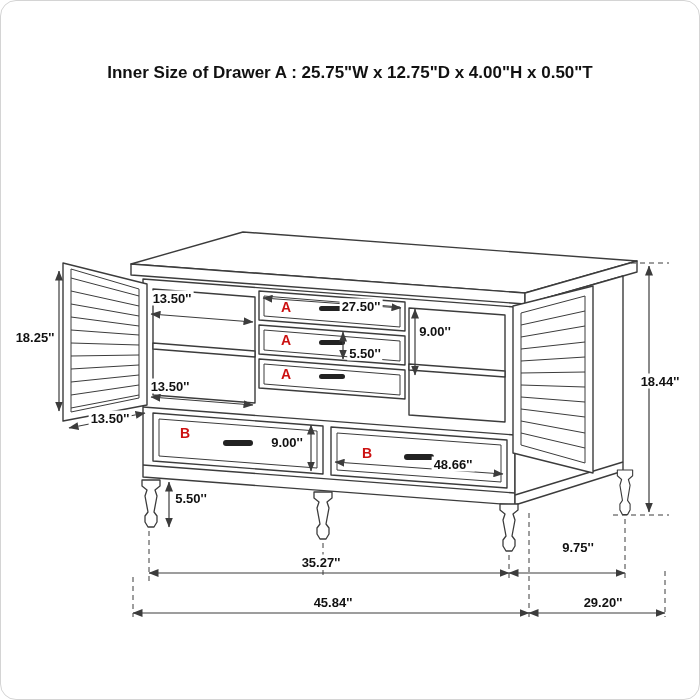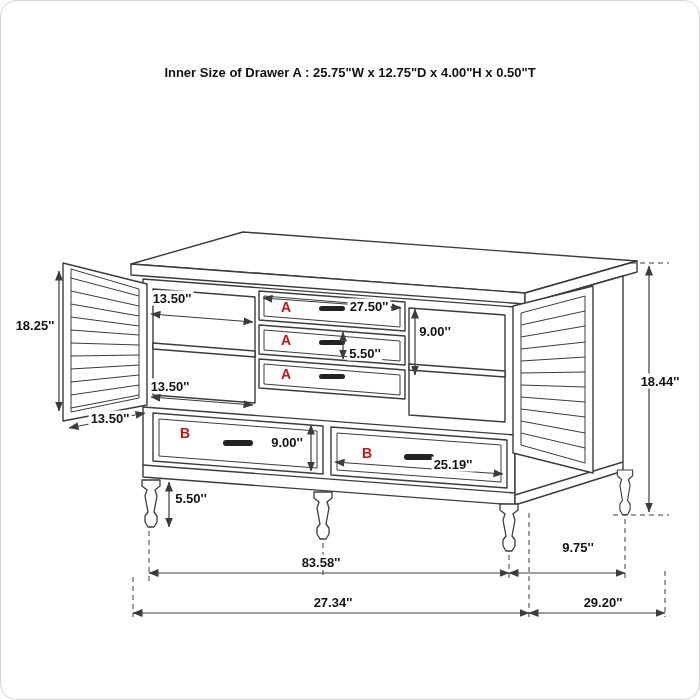--- a/index.html
+++ b/index.html
@@ -5,21 +5,21 @@
   html,body{margin:0;padding:0;background:#fff}
   .canvas{
     position:relative;width:700px;height:700px;box-sizing:border-box;
     background:var(--background-color,#fff);
     border:1px solid var(--border-color,#d4d4d4);
     border-radius:16px;overflow:hidden;
     font-family:"Liberation Sans",sans-serif;
   }
   .header{
     position:absolute;top:62px;left:0;width:100%;text-align:center;
-    font-weight:bold;font-size:13px;line-height:20px;
+    font-weight:bold;font-size:17px;line-height:20px;
     color:var(--dimension-text-color,#111);
   }
   svg.drawing{position:absolute;left:0;top:0;color:var(--line-color,#3c3c3c)}
   .handle{fill:var(--handle-color,#222)}
   .dim{
     position:absolute;transform:translate(-50%,-50%);
     background:var(--background-color,#fff);padding:0 2px;white-space:nowrap;
     font-weight:bold;font-size:13px;color:var(--dimension-text-color,#111);
   }
   .letter{
@@ -120,33 +120,33 @@
       <line x1="168" y1="481" x2="168" y2="526"></line>
       <line x1="648" y1="265" x2="648" y2="511"></line>
       <line x1="148" y1="572" x2="508" y2="572"></line>
       <line x1="508" y1="572" x2="624" y2="572"></line>
       <line x1="132" y1="612" x2="528" y2="612"></line>
       <line x1="528" y1="612" x2="664" y2="612"></line>
     </g>
   </svg>
 
   <span class="dim" style="left:171px;top:297px">13.50''</span>
-  <span class="dim" style="left:368px;top:305px">27.50''</span>
+  <span class="dim" style="left:360px;top:305px">27.50''</span>
   <span class="dim" style="left:434px;top:330px">9.00''</span>
-  <span class="dim" style="left:34px;top:324px">18.25''</span>
+  <span class="dim" style="left:34px;top:336px">18.25''</span>
   <span class="dim" style="left:364px;top:352px">5.50''</span>
   <span class="dim" style="left:169px;top:385px">13.50''</span>
   <span class="dim" style="left:109px;top:417px">13.50''</span>
   <span class="dim" style="left:286px;top:441px">9.00''</span>
-  <span class="dim" style="left:452px;top:463px">25.19''</span>
+  <span class="dim" style="left:452px;top:463px">48.66''</span>
   <span class="dim" style="left:190px;top:497px">5.50''</span>
   <span class="dim" style="left:659px;top:380px">18.44''</span>
-  <span class="dim" style="left:320px;top:561px">83.58''</span>
+  <span class="dim" style="left:320px;top:561px">35.27''</span>
   <span class="dim" style="left:577px;top:546px">9.75''</span>
-  <span class="dim" style="left:332px;top:601px">27.34''</span>
+  <span class="dim" style="left:332px;top:601px">45.84''</span>
   <span class="dim" style="left:602px;top:601px">29.20''</span>
 
   <span class="letter" style="left:285px;top:306px">A</span>
   <span class="letter" style="left:285px;top:339px">A</span>
   <span class="letter" style="left:285px;top:373px">A</span>
   <span class="letter" style="left:184px;top:432px">B</span>
   <span class="letter" style="left:366px;top:452px">B</span>
 
 </div>
 

